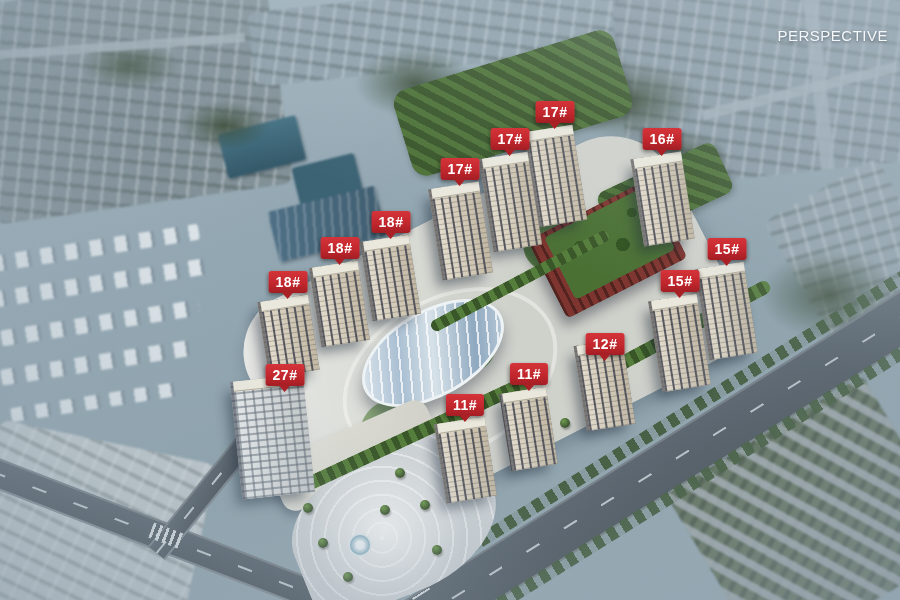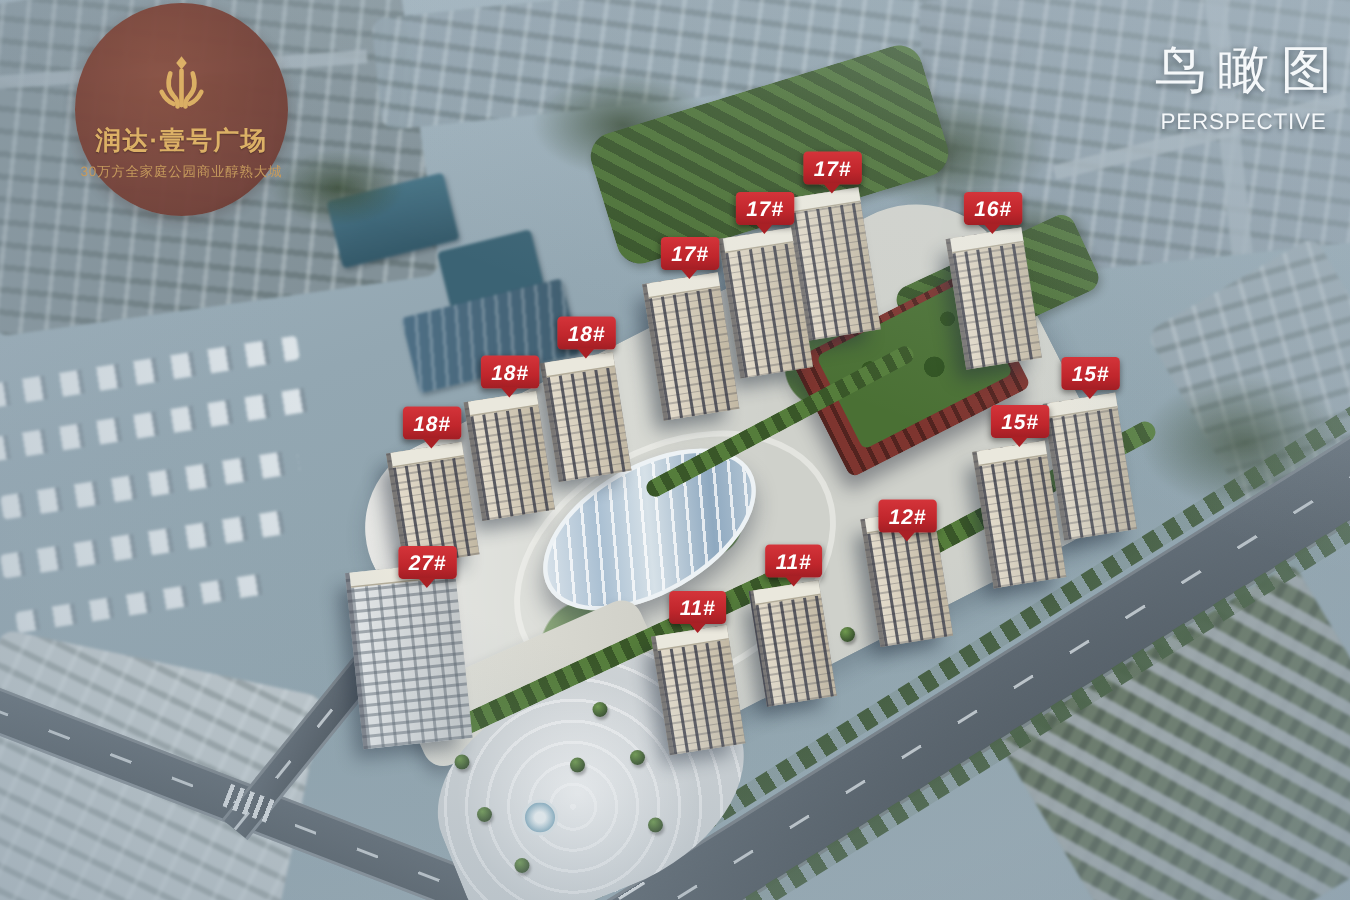--- a/index.html
+++ b/index.html
@@ -83,21 +83,21 @@
         background-image:
           repeating-linear-gradient(0deg, rgba(90,100,110,.5) 0 2px, rgba(0,0,0,0) 2px 7px),
           repeating-linear-gradient(90deg, rgba(90,100,110,.5) 0 2px, rgba(0,0,0,0) 2px 9px),
           linear-gradient(90deg, rgba(255,255,255,.45), rgba(0,0,0,.08));}
   
   .vignette{position:absolute;inset:0;pointer-events:none;
         background:radial-gradient(ellipse at 50% 42%, rgba(255,255,255,0) 38%, rgba(148,165,178,.30) 72%, rgba(140,158,172,.55) 100%);}
   .haze{position:absolute;inset:0;pointer-events:none;
         background:linear-gradient(200deg, rgba(218,230,238,.26), rgba(218,230,238,0) 42%);}
   
-  .badge-layer{position:absolute;inset:0;font-style:italic;}
+  .badge-layer{position:absolute;inset:0;}
   .badge{position:absolute;transform:translate(-50%,calc(-100% - 6px));
         background:linear-gradient(180deg,#d4343a,var(--badge-red) 60%,#a21e24);
         color:#fff;font-weight:bold;font-size:14px;line-height:1;padding:4px 7px;border-radius:3px;
         box-shadow:0 2px 4px rgba(0,0,0,.45);letter-spacing:.5px;white-space:nowrap;}
   .badge::after{content:"";position:absolute;top:100%;left:50%;transform:translateX(-50%);margin-top:-1px;
         border:6px solid rgba(0,0,0,0);border-top:7px solid #a92025;border-bottom-width:0;}
   
   .logo{position:absolute;left:50px;top:2px;width:142px;height:142px;border-radius:50%;
         background:radial-gradient(circle at 40% 35%, #8a5244, var(--logo-circle) 72%, #5c3129);
         opacity:.96;display:flex;flex-direction:column;align-items:center;box-sizing:border-box;
@@ -198,33 +198,18 @@
       <div class="badge" style="left: 340px; top: 265px;">18#</div>
       <div class="badge" style="left: 288px; top: 299px;">18#</div>
       <div class="badge" style="left: 727px; top: 266px;">15#</div>
       <div class="badge" style="left: 680px; top: 298px;">15#</div>
       <div class="badge" style="left: 605px; top: 361px;">12#</div>
       <div class="badge" style="left: 285px; top: 392px;">27#</div>
       <div class="badge" style="left: 529px; top: 391px;">11#</div>
       <div class="badge" style="left: 465px; top: 422px;">11#</div>
     </div>
 
-  <div class="logo">
-    <svg class="emblem" viewBox="0 0 100 100" width="48" height="44">
-      <path d="M50 8 L58 18 L50 28 L42 18 Z" fill="currentColor"></path>
-      <g fill="none" stroke="currentColor" stroke-width="7" stroke-linecap="round">
-        <path d="M50 30 V 82"></path>
-        <path d="M33 34 Q26 55 38 68 Q45 75 44 84"></path>
-        <path d="M67 34 Q74 55 62 68 Q55 75 56 84"></path>
-        <path d="M20 62 Q27 76 38 80"></path>
-        <path d="M80 62 Q73 76 62 80"></path>
-      </g>
-    </svg>
-    <div class="logo-name">润达·壹号广场</div>
-    <div class="logo-tagline">30万方全家庭公园商业醇熟大城</div>
-  </div>
 
   <div class="view-title">
-    <div class="title-zh">鸟瞰图</div>
     <div class="title-en">PERSPECTIVE</div>
   </div>
 
 </div>
 
 </body></html>

